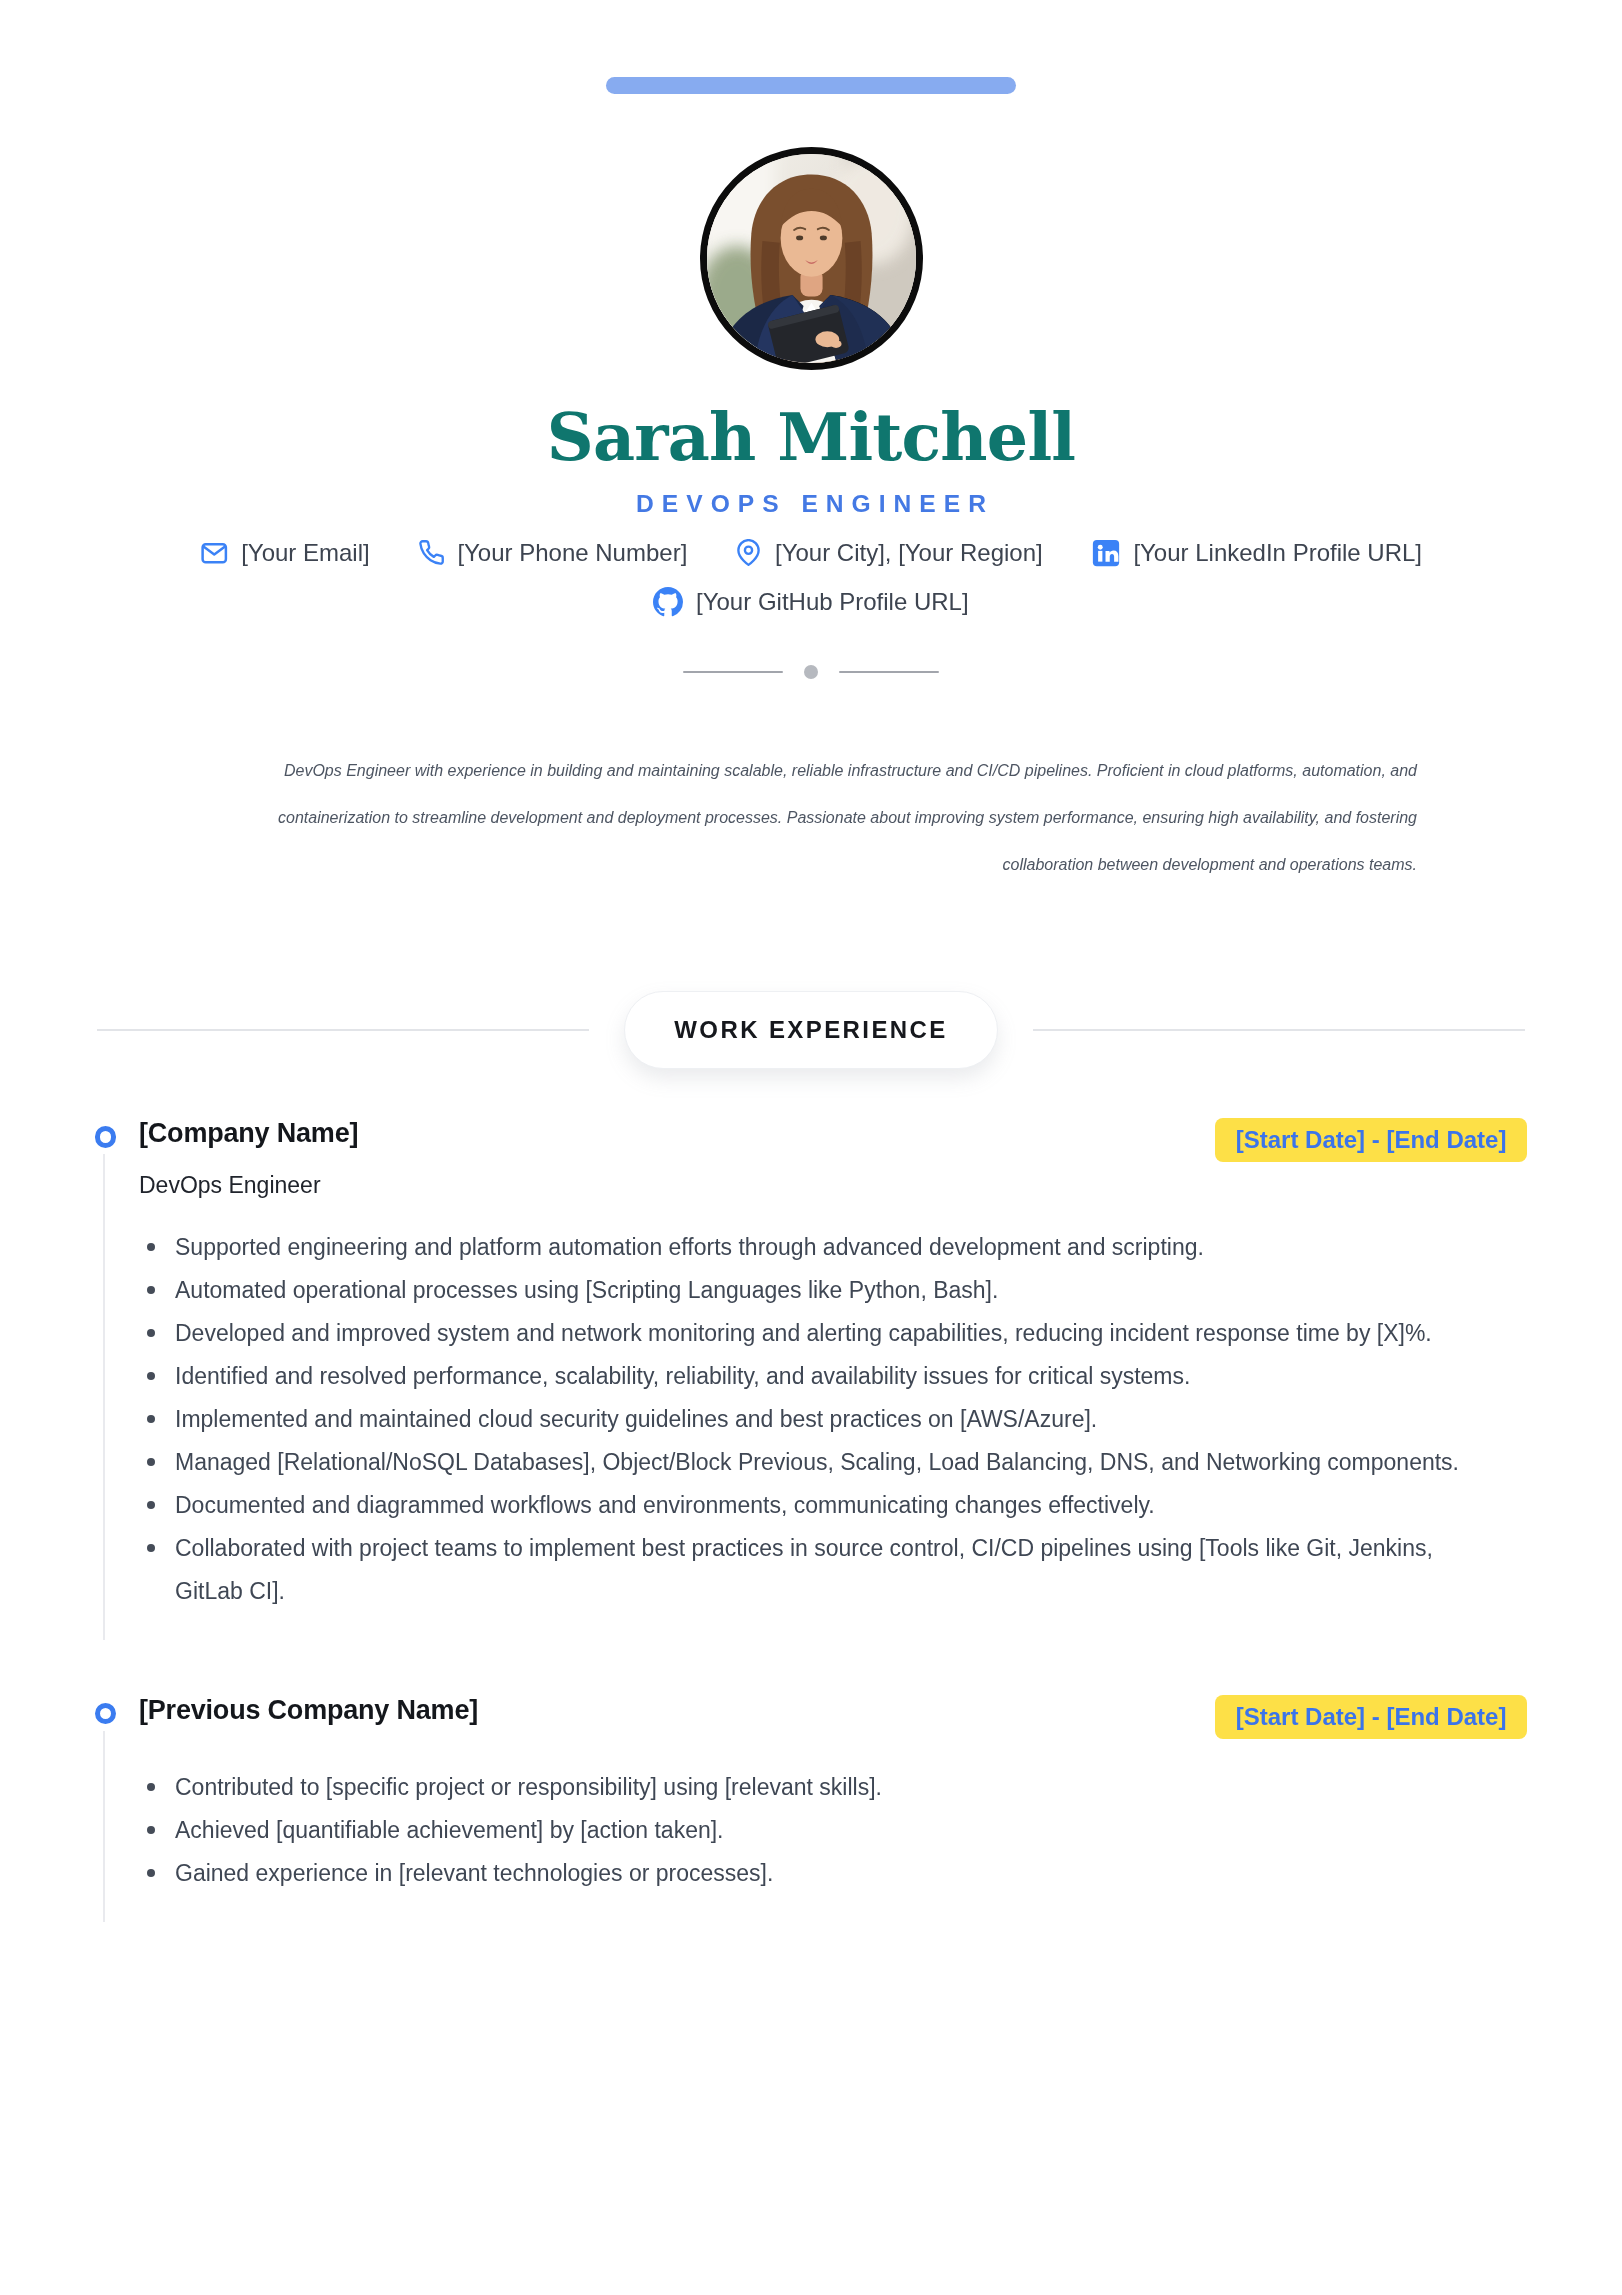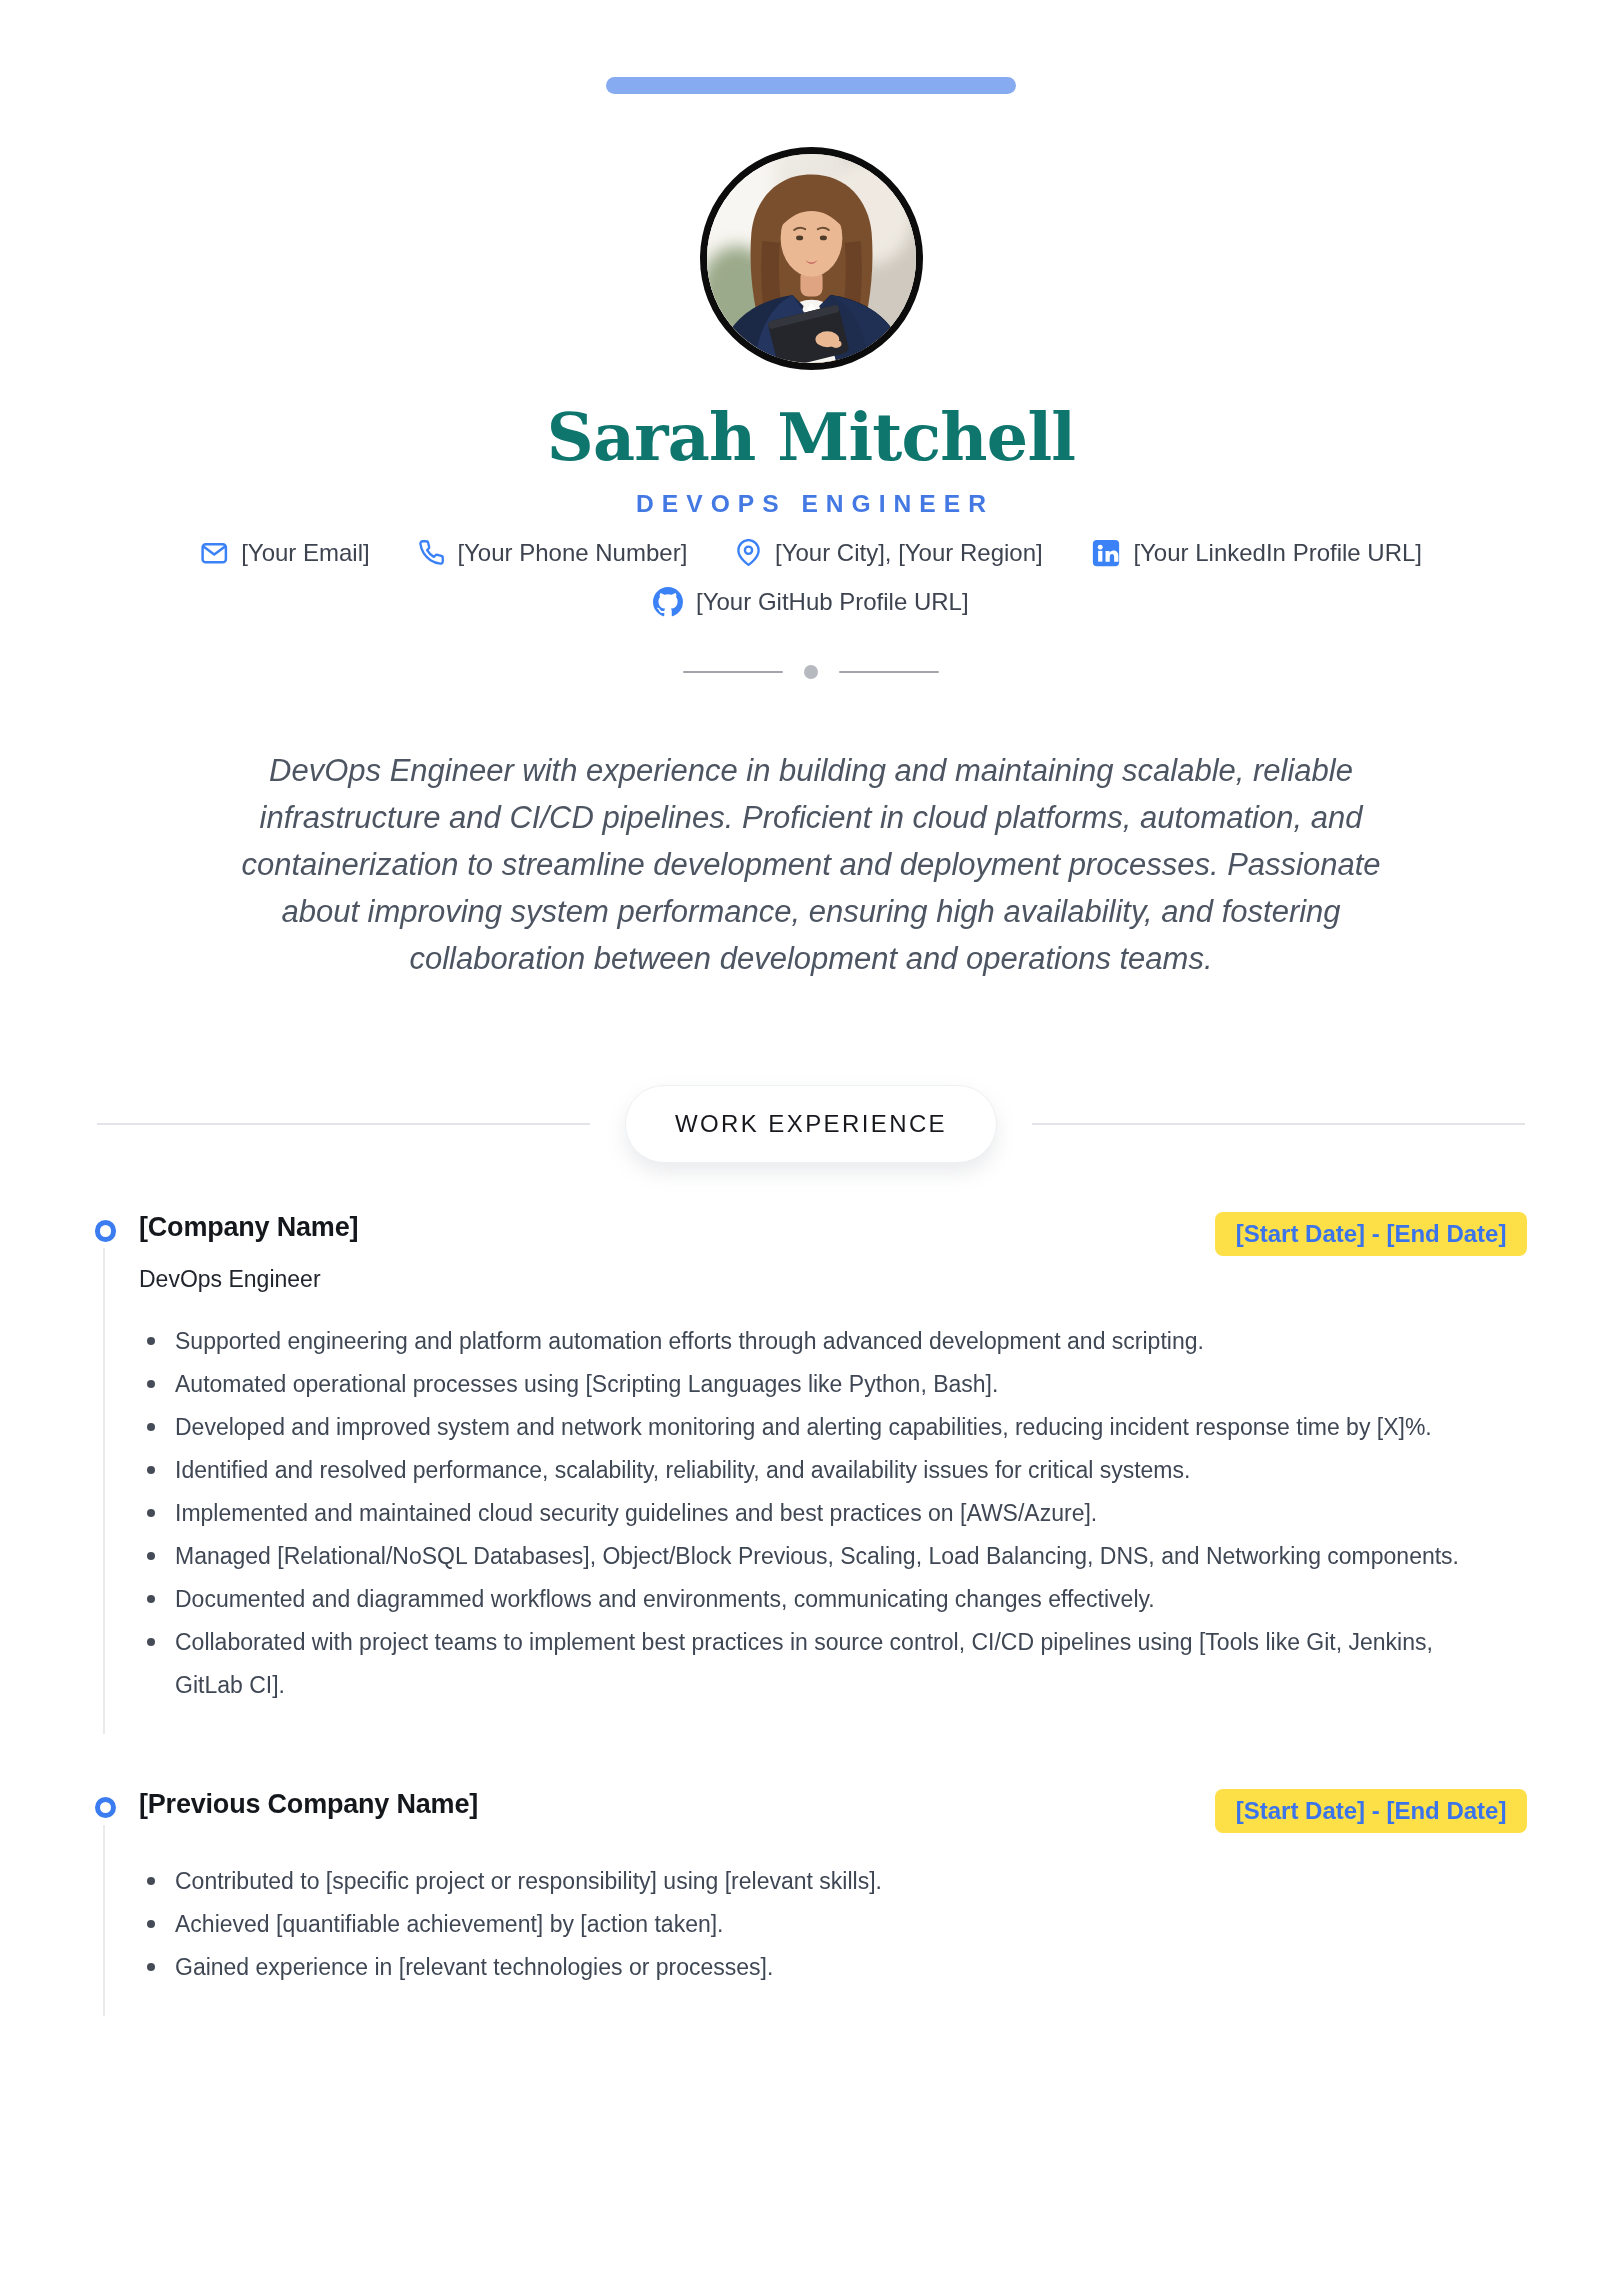--- a/index.html
+++ b/index.html
@@ -27,32 +27,32 @@
   .contacts-row2 { margin-top:19px; display:flex; justify-content:center; }
   .contact { display:flex; align-items:center; gap:12.7px; font-size:24px; color:#3d4450; cursor:pointer; }
   .contact svg { display:block; }
 
   .divider { margin-top:48px; display:flex; justify-content:center; align-items:center; gap:20.6px; }
   .divider .line { width:100px; height:2.4px; background:#a2a5ac; border-radius:1.6px; }
   .divider .dot { width:14.3px; height:14.3px; border-radius:50%; background:#b6b9bf; }
 
   
   .summary {
-    margin:68px auto 0; max-width:1212px; text-align:center;
-    font-style:italic; font-size:31px; line-height:47px; color:#4d5562;
+    margin:68px auto 0; max-width:1212px; text-align:right;
+    font-style:italic; font-size:16px; line-height:47px; color:#4d5562;
   }
 
   
   .section-header { margin-top:103px; display:flex; align-items:center; padding:0 97px; }
   .section-header .hline { flex:1; height:1.6px; background:#e2e4e8; }
   .pill {
     margin:0 35px; padding:24px 49px; background:#fff;
     border:1.6px solid #eef0f3; border-radius:41px;
     box-shadow:0 9.5px 20.6px rgba(140,145,155,0.18);
-    font-weight:400; font-size:24px; letter-spacing:2.4px; color:#16181d; white-space:nowrap;
+    font-weight:700; font-size:24px; letter-spacing:2.4px; color:#16181d; white-space:nowrap;
   }
 
   
   .entries { margin-top:49px; padding:0 95px; }
   .entry { position:relative; padding-left:44px; }
   .entry + .entry { margin-top:82px; }
   .entry-line { position:absolute; left:8px; top:36px; bottom:-27px; width:2.4px; background:#e9eaee; }
   .entry-marker {
     position:absolute; left:0; top:8px; width:21.4px; height:21.4px;
     border:5.5px solid #3b7cf0; border-radius:50%; background:#fff;

